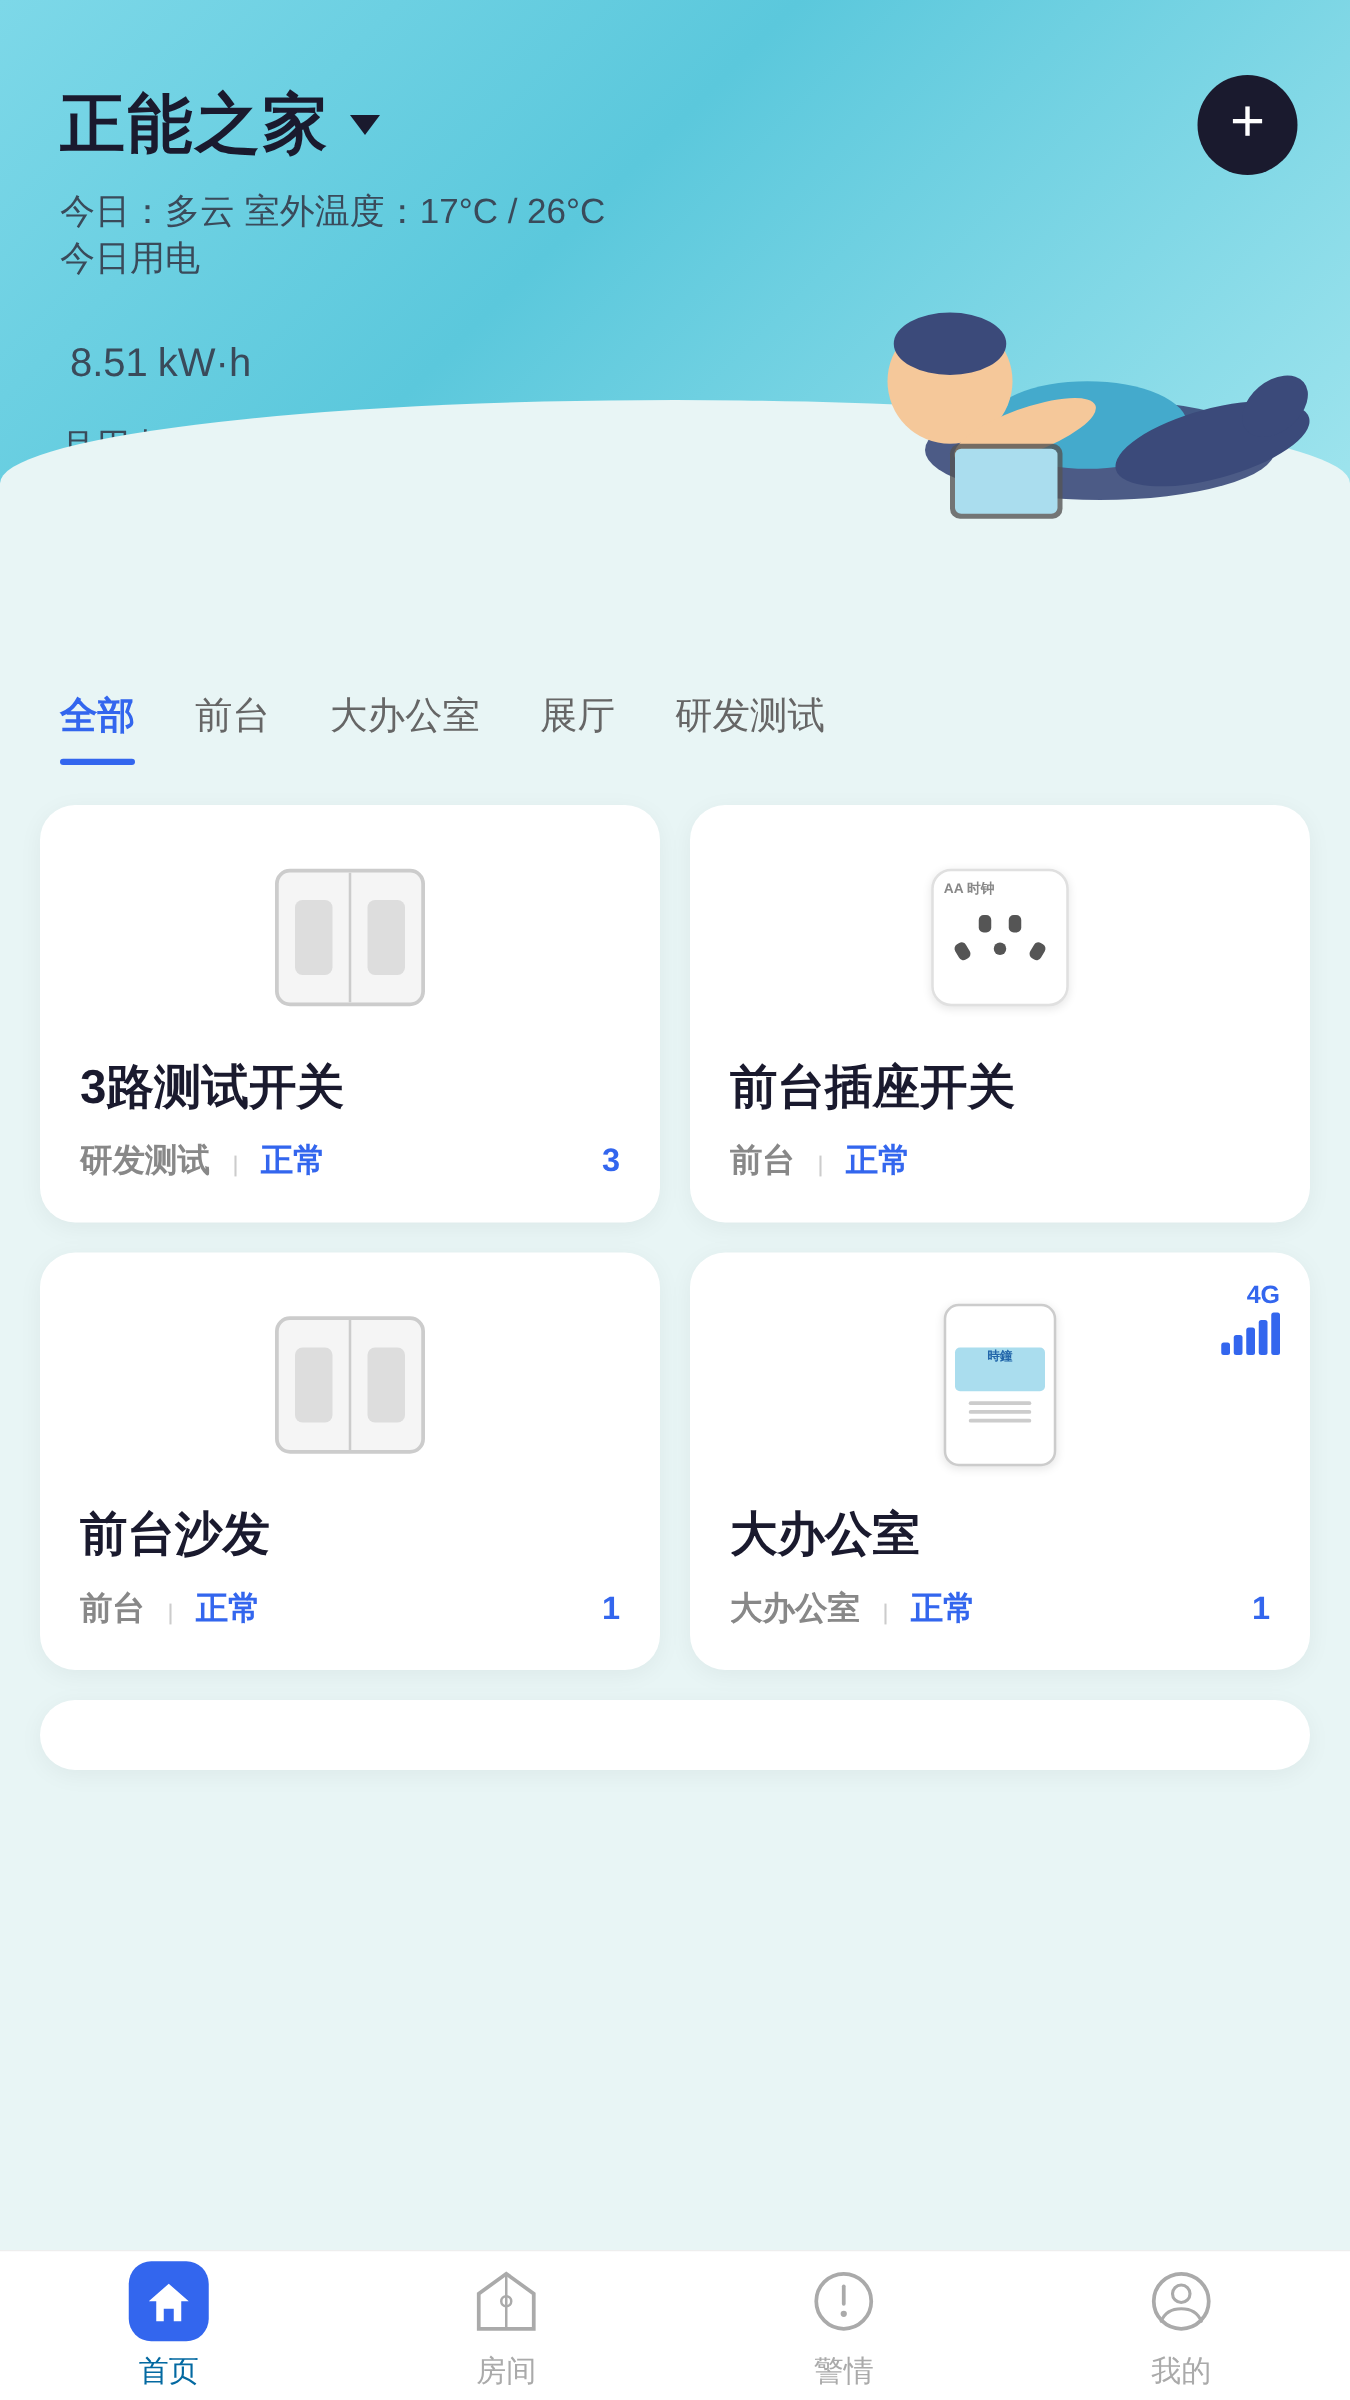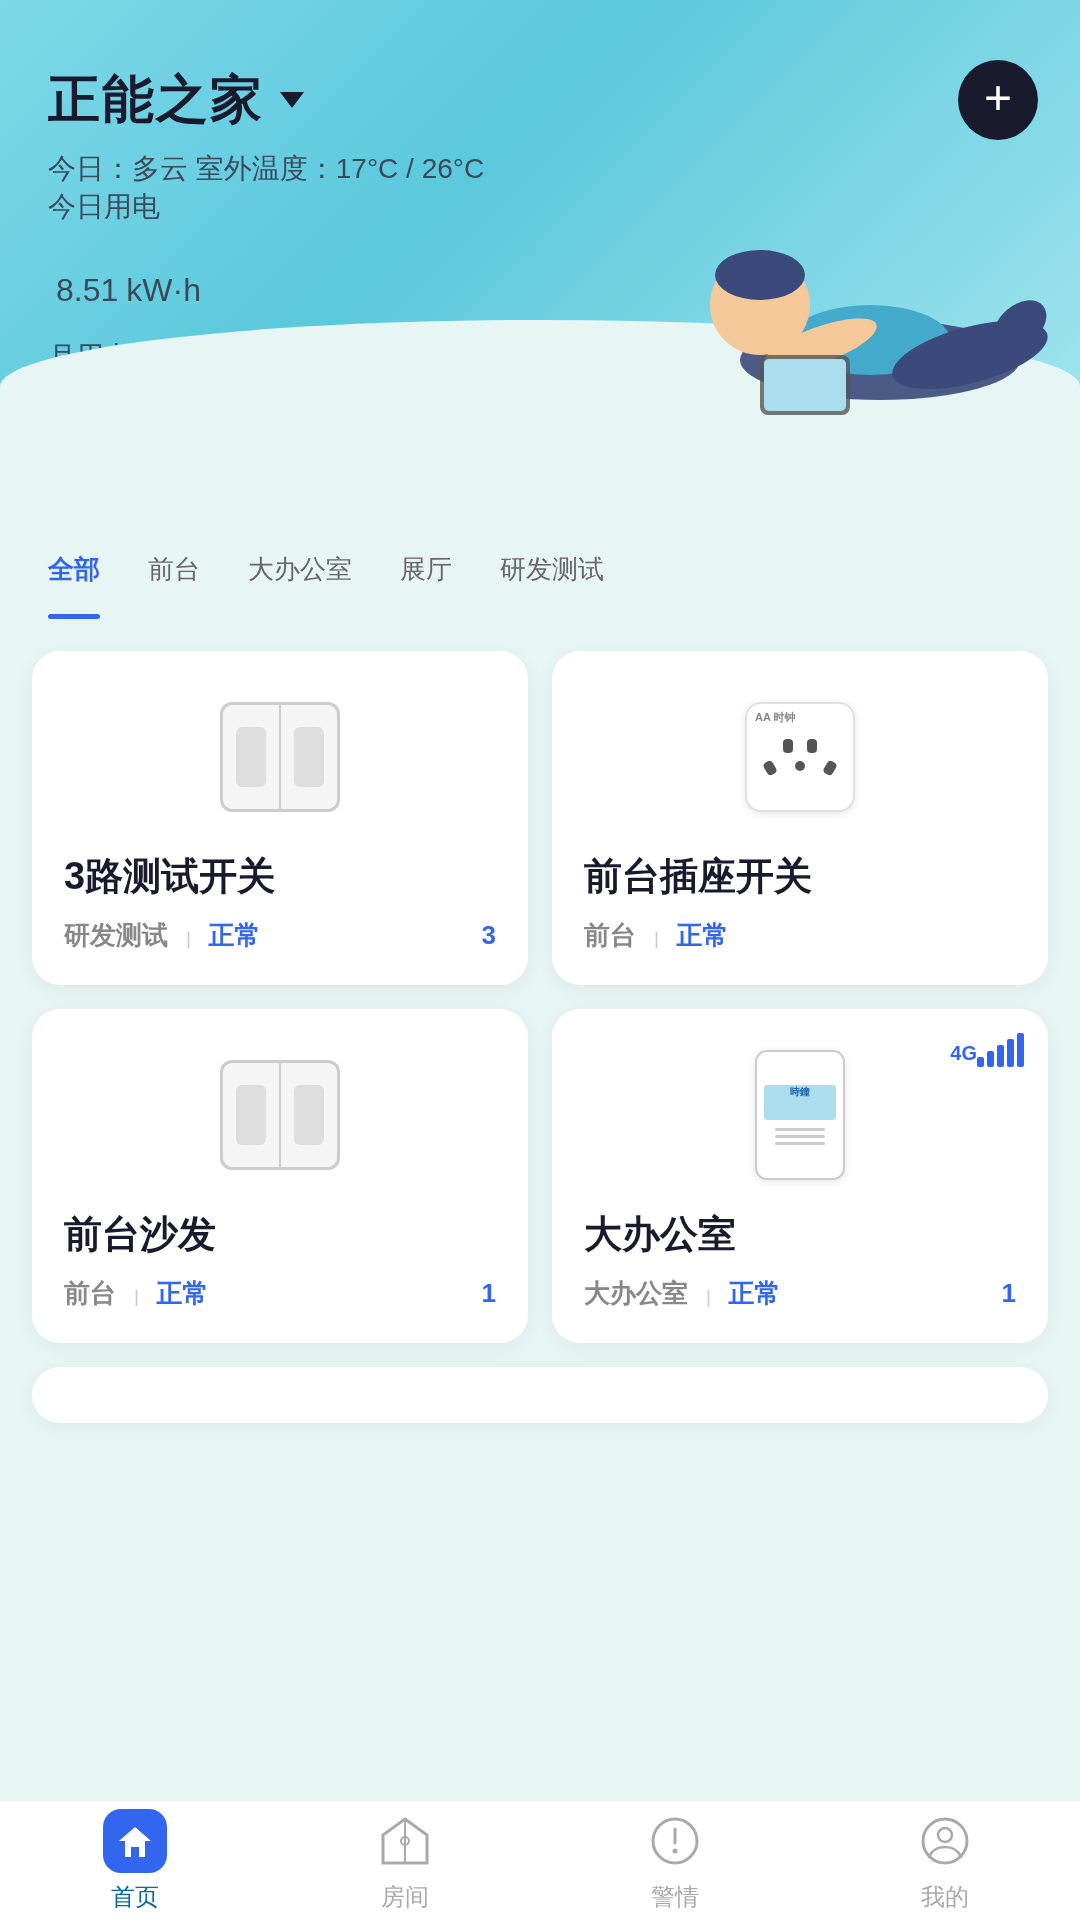--- a/index.html
+++ b/index.html
@@ -148,23 +148,23 @@
       padding: 32px 48px 0 48px;
     }
 
     .tabs-row {
       display: flex;
       gap: 48px;
       align-items: center;
     }
 
     .tab-item {
-      font-size: 26px;
+      font-size: 30px;
       color: #666;
-      padding-bottom: 32px;
+      padding-bottom: 19px;
       cursor: pointer;
       position: relative;
       white-space: nowrap;
     }
 
     .tab-item.active {
       color: #3366ee;
       font-weight: 600;
     }
 
@@ -326,21 +326,21 @@
       height: 3px;
       background: #ccc;
       border-radius: 2px;
     }
 
     .signal-4g {
       position: absolute;
       top: 24px;
       right: 24px;
       display: flex;
-      flex-direction: row;
+      flex-direction: column;
       align-items: flex-end;
     }
 
     .signal-label {
       font-size: 20px;
       color: #3366ee;
       font-weight: 700;
       line-height: 1;
       margin-bottom: 4px;
     }

